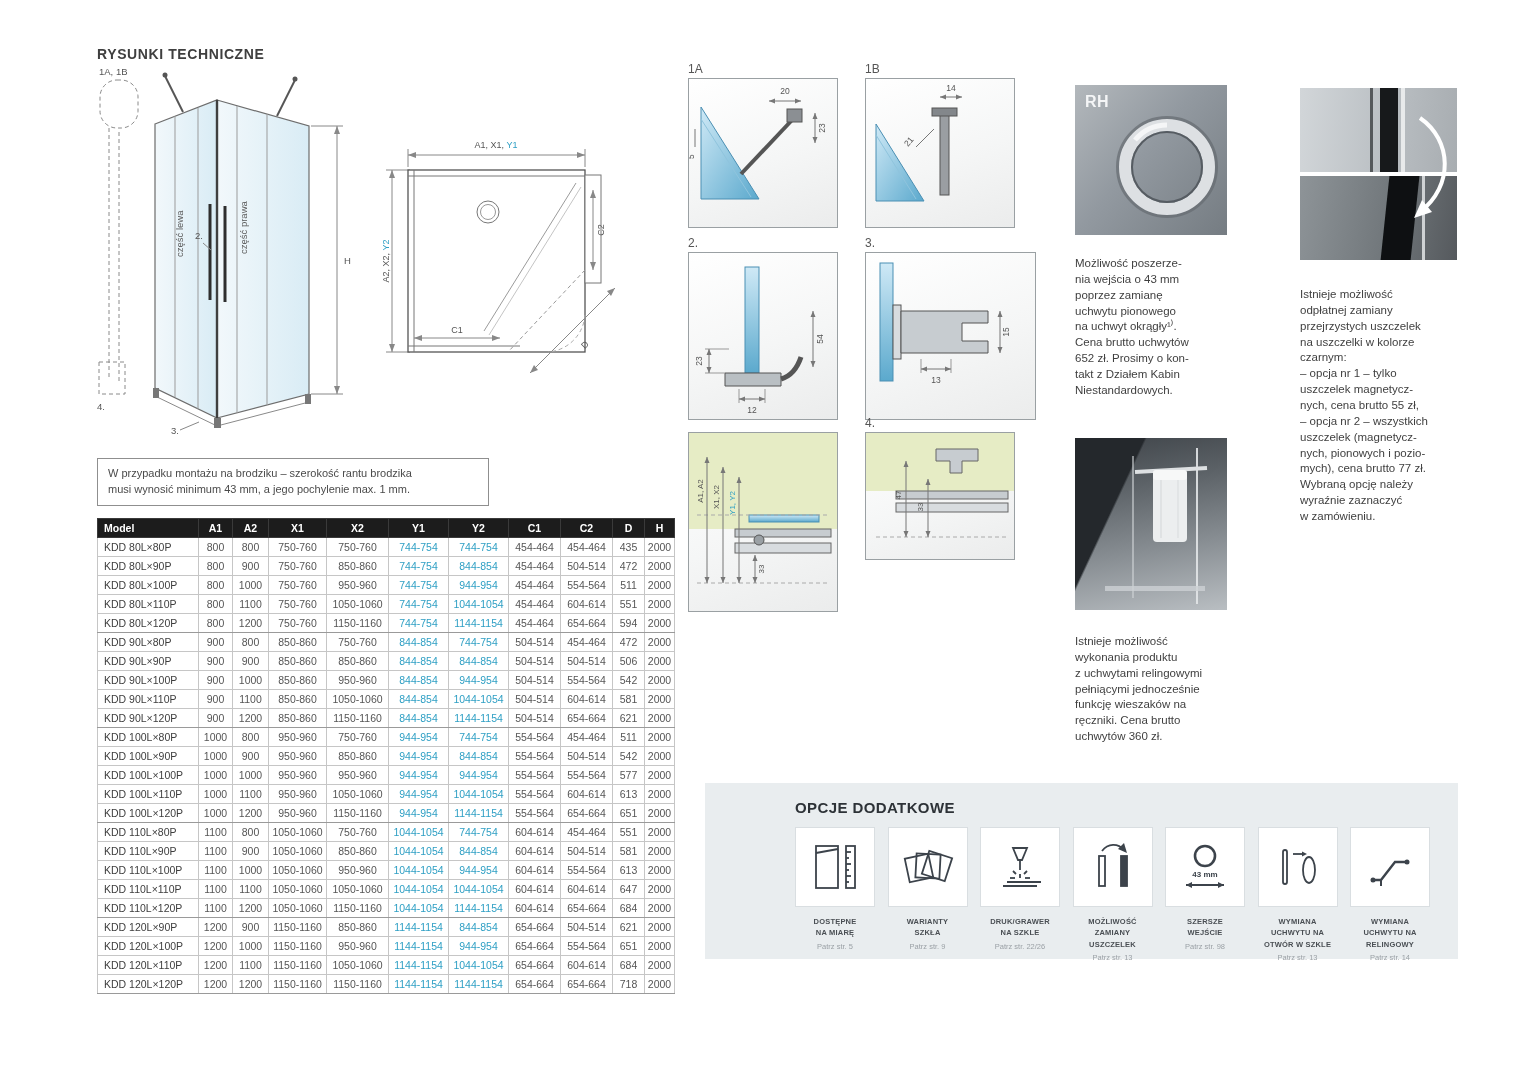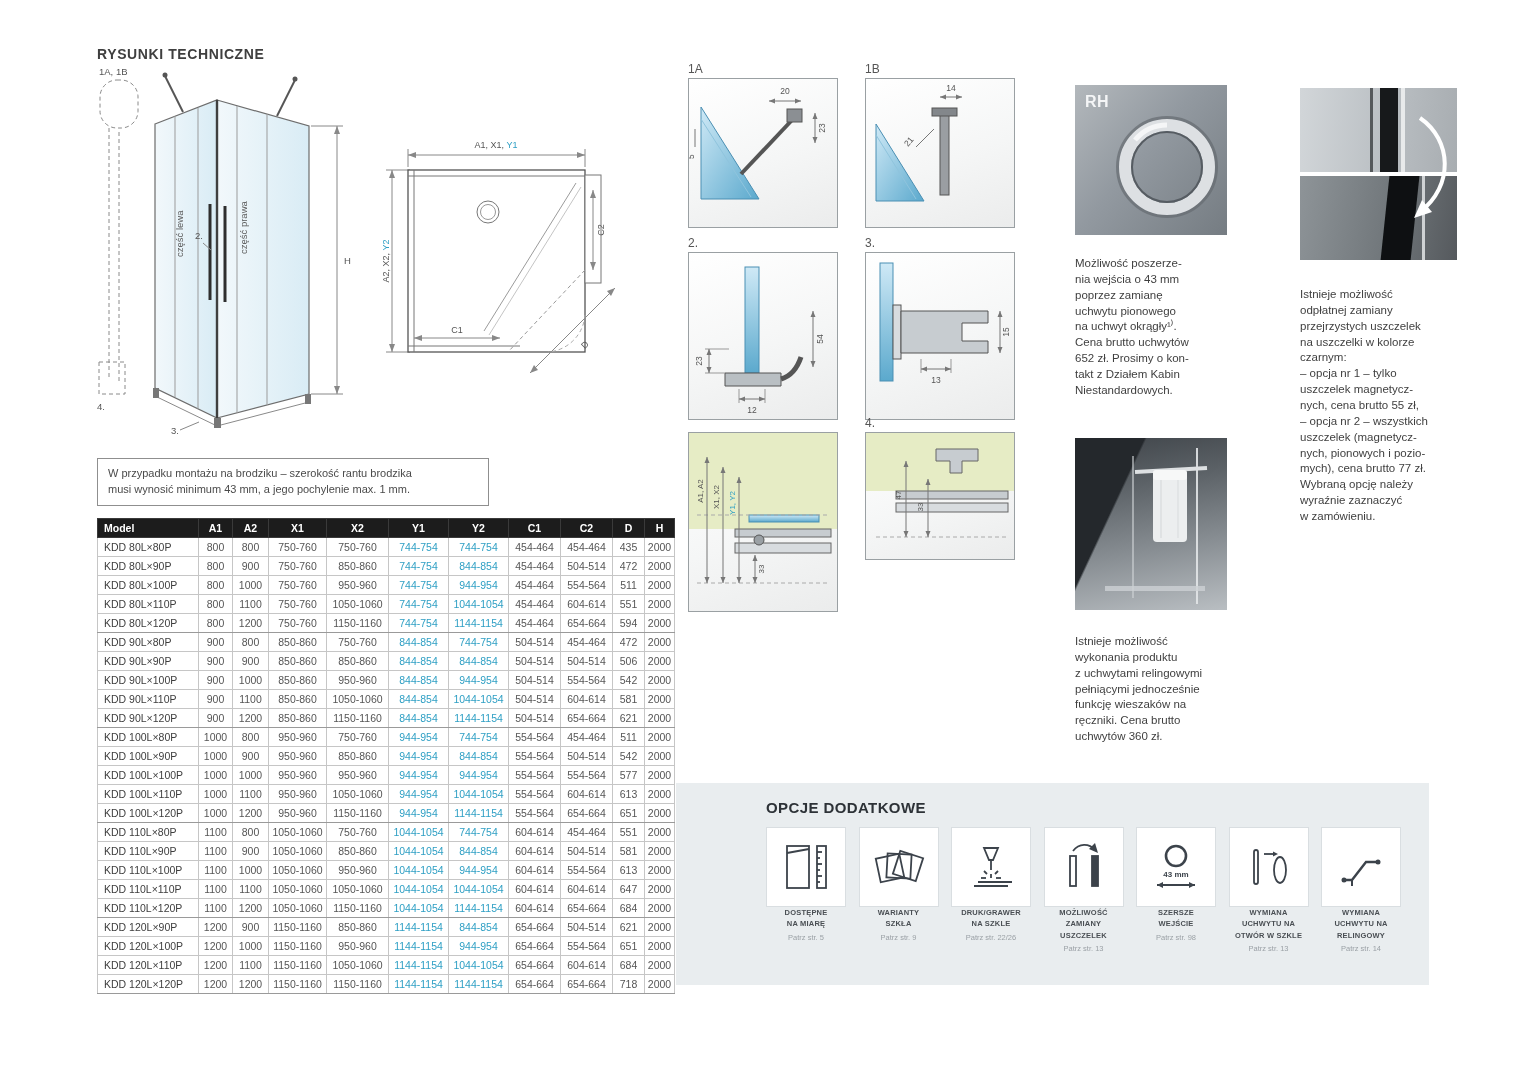--- a/index.html
+++ b/index.html
@@ -30,28 +30,28 @@
   .dims-table tr.group-end td { border-bottom:1px solid #9a9a9a; }
 
   .detail-label { font-size:12px; color:#555; }
   .detail-box { border:1px solid #9aa0a3;
                 background:linear-gradient(160deg,#ffffff 0%,#f5f6f6 55%,#ebecec 100%); }
 
   .side-text { font-size:11.5px; line-height:1.38; color:#3f3f3f; white-space:pre-line;margin-top:9px; }
   .photo { overflow:hidden; }
   .photo-label { position:absolute; left:10px; top:8px; color:#f4f5f6; font-size:16px; font-weight:bold; letter-spacing:.5px; }
 
-  .options-panel { left:676px; top:783px; width:753px; height:202px; background:#e9edef; }
+  .options-panel { left:705px; top:783px; width:753px; height:176px; background:#e9edef; }
   .options-title { position:absolute; left:90px; top:16px; font-size:15px; font-weight:bold;
                    color:#2d3237; letter-spacing:.4px; }
   .options-row { position:absolute; left:90px; top:44px; display:flex; gap:12.5px; }
   .opt { width:80px; text-align:center; }
   .opt-box { width:80px; height:80px; background:#fff; border:1px solid #d9dee1;
              display:flex; align-items:center; justify-content:center; }
-  .opt-label { font-size:7.5px; font-weight:bold; color:#4a4f54;
+  .opt-label { margin-top:9px; font-size:7.5px; font-weight:bold; color:#4a4f54;
                line-height:1.5; white-space:pre-line; letter-spacing:.2px; }
   .opt-page { margin-top:3px; font-size:7.5px; color:#9ba1a6; }
 </style>
 </head>
 <body>
 
 <div class="abs page-title">RYSUNKI TECHNICZNE</div>
 
 <svg class="abs" style="left:95px;top:62px" width="260" height="395" viewBox="0 0 260 395">
   <defs>
@@ -549,21 +549,21 @@
     <polygon points="76,146 70,143.5 70,148.5" fill="#777"></polygon>
     <text x="63" y="160" text-anchor="middle" font-size="8.5" fill="#555">12</text>
     <line x1="124" y1="58" x2="124" y2="114" stroke="#777"></line>
     <polygon points="124,58 121.5,64 126.5,64" fill="#777"></polygon>
     <polygon points="124,114 121.5,108 126.5,108" fill="#777"></polygon>
     <text transform="translate(134,86) rotate(-90)" text-anchor="middle" font-size="8.5" fill="#555">54</text>
   </svg>
 </div>
 
 <div class="abs detail-label" style="left:865px;top:236px">3.</div>
-<div class="abs detail-box" style="left:865px;top:252px;width:150px;height:168px">
+<div class="abs detail-box" style="left:865px;top:252px;width:171px;height:168px">
   <svg width="148" height="166" viewBox="0 0 148 166">
     <defs>
         <linearGradient id="gb3" x1="0" y1="0" x2="0" y2="1">
       <stop offset="0" stop-color="#cfe9f6"></stop>
           <stop offset="1" stop-color="#5ba9cd"></stop>
     </linearGradient>
       </defs>
     <rect x="14" y="10" width="13" height="118" fill="url(#gb3)" stroke="#4a8fb3"></rect>
     <rect x="27" y="52" width="8" height="54" fill="#d8dcdf" stroke="#555"></rect>
     <path d="M35,58 L122,58 L122,70 L96,70 L96,88 L122,88 L122,100 L35,100 Z" fill="#c7ccd0" stroke="#555"></path>

